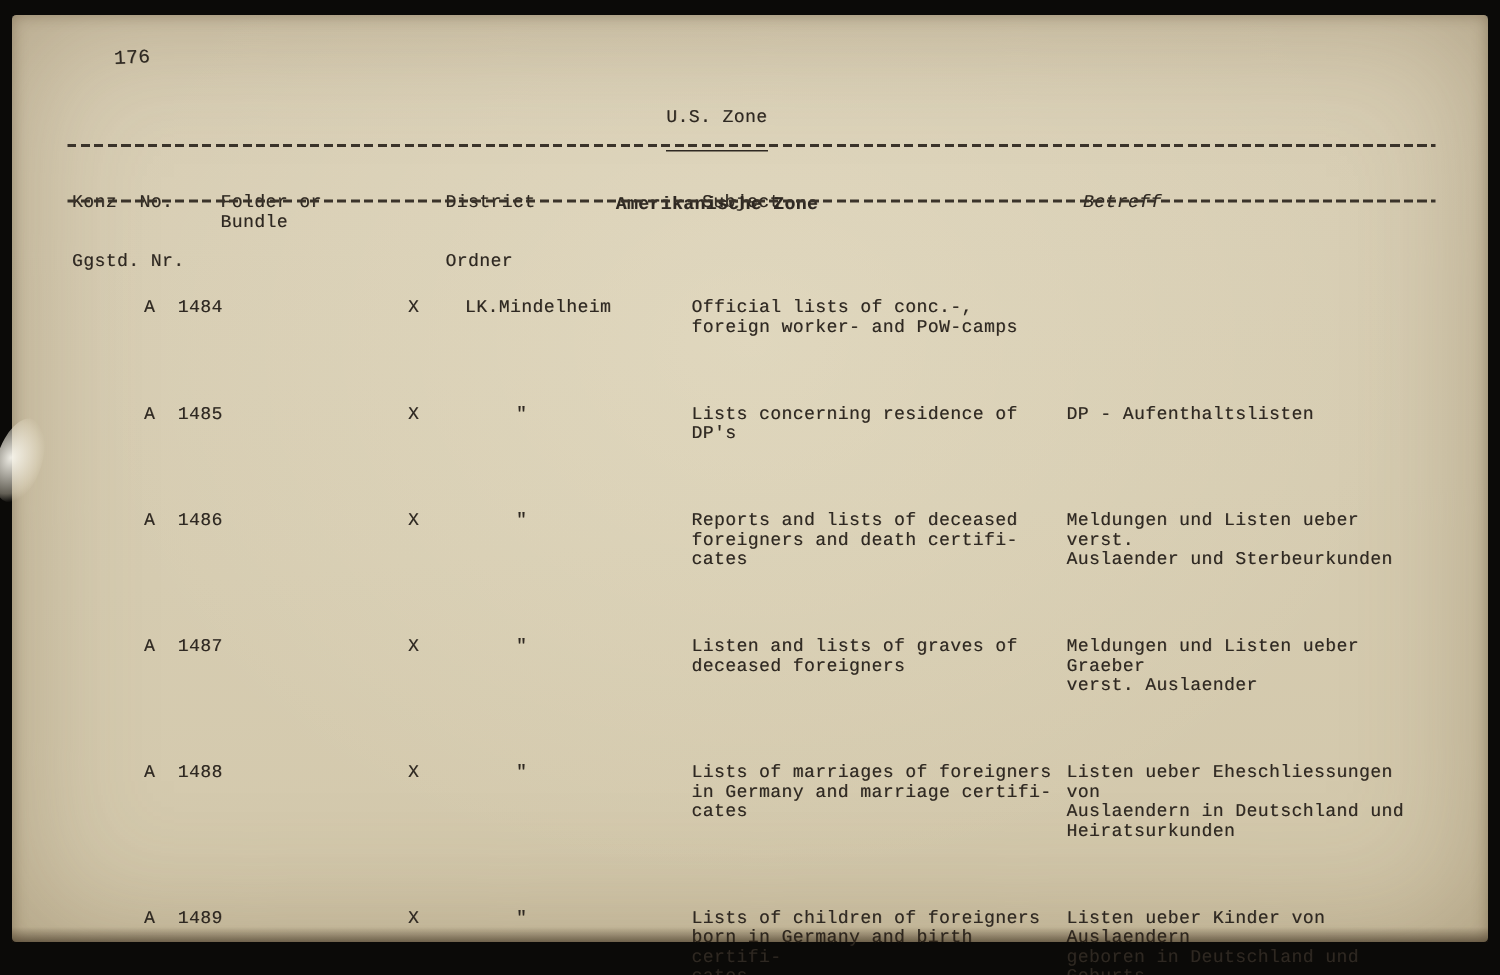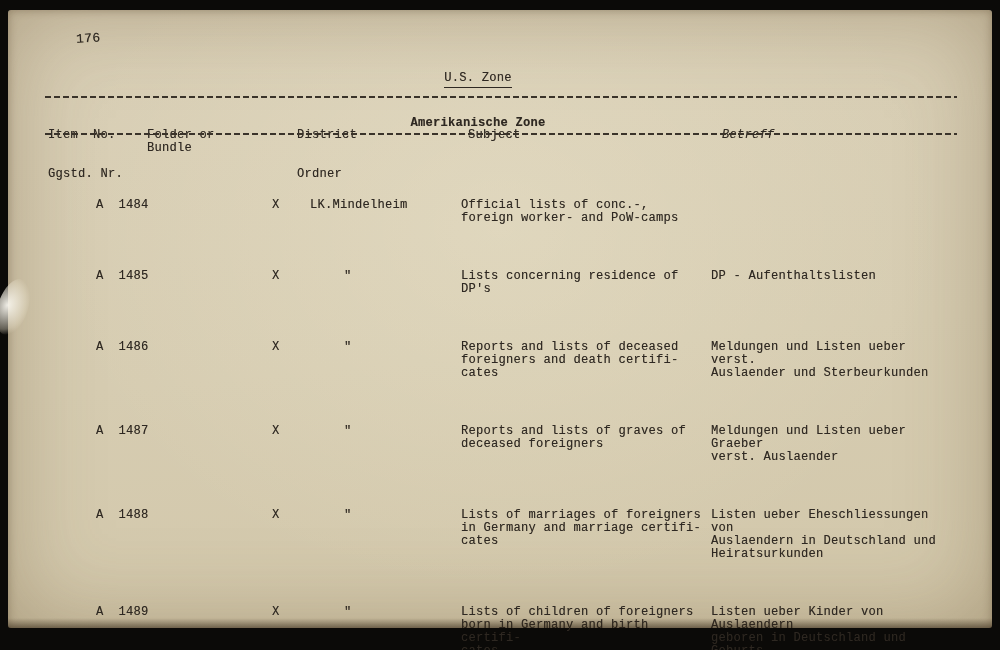--- a/index.html
+++ b/index.html
@@ -17,21 +17,21 @@
     border-radius:3px;
     color:#2e2822;
   }
   .txt{
     font-size:12px;line-height:13px;letter-spacing:0.3px;
     text-shadow:0.3px 0.3px 0 rgba(45,35,22,0.45);
     white-space:pre-wrap;
   }
   .pagenum{position:absolute;left:68px;top:22px;font-size:13px;transform:rotate(-3deg);}
   .titleblock{position:absolute;top:36px;left:0;right:44px;text-align:center;}
-  .zone-title{display:inline-block;border-bottom:1px solid #2e2822;padding-bottom:2px;}
+  .zone-title{display:inline-block;border-bottom:1px solid #2e2822;padding-bottom:15px;}
   .zone-sub{margin-top:3px;font-weight:bold;}
   .dash{
     position:absolute;left:37px;right:35px;height:2px;
     background:repeating-linear-gradient(to right,#3a332a 0px,#3a332a 6px,transparent 6px,transparent 9px);
   }
   .dash1{top:86px;}
   .dash2{top:123px;}
   .grid{
     display:grid;
     grid-template-columns:99px 115px 151px 250px auto;
@@ -67,21 +67,21 @@
 
   <div class="titleblock txt">
     <div><span class="zone-title">U.S. Zone</span></div>
     <div class="zone-sub">Amerikanische Zone</div>
   </div>
 
   <div class="dash dash1"></div>
 
   <div class="thead grid txt">
     <div class="hcell">
-      <div>Item  No.</div>
+      <div>Konz  No.</div>
       <div>Ggstd. Nr.</div>
     </div>
     <div class="hcell">
       <div>Folder or Bundle</div>
     </div>
     <div class="hcell h-district">
       <div>District</div>
       <div>Ordner</div>
     </div>
     <div class="hcell h-subject">
@@ -121,21 +121,21 @@
 foreigners and death certifi-
 cates</div>
       <div class="cell">Meldungen und Listen ueber verst.
 Auslaender und Sterbeurkunden</div>
     </div>
 
     <div class="row grid">
       <div class="cell">A  1487</div>
       <div class="cell c-folder">X</div>
       <div class="cell dit-d">"</div>
-      <div class="cell">Reports and lists of graves of
+      <div class="cell">Listen and lists of graves of
 deceased foreigners</div>
       <div class="cell">Meldungen und Listen ueber Graeber
 verst. Auslaender</div>
     </div>
 
     <div class="row grid">
       <div class="cell">A  1488</div>
       <div class="cell c-folder">X</div>
       <div class="cell dit-d">"</div>
       <div class="cell">Lists of marriages of foreigners

